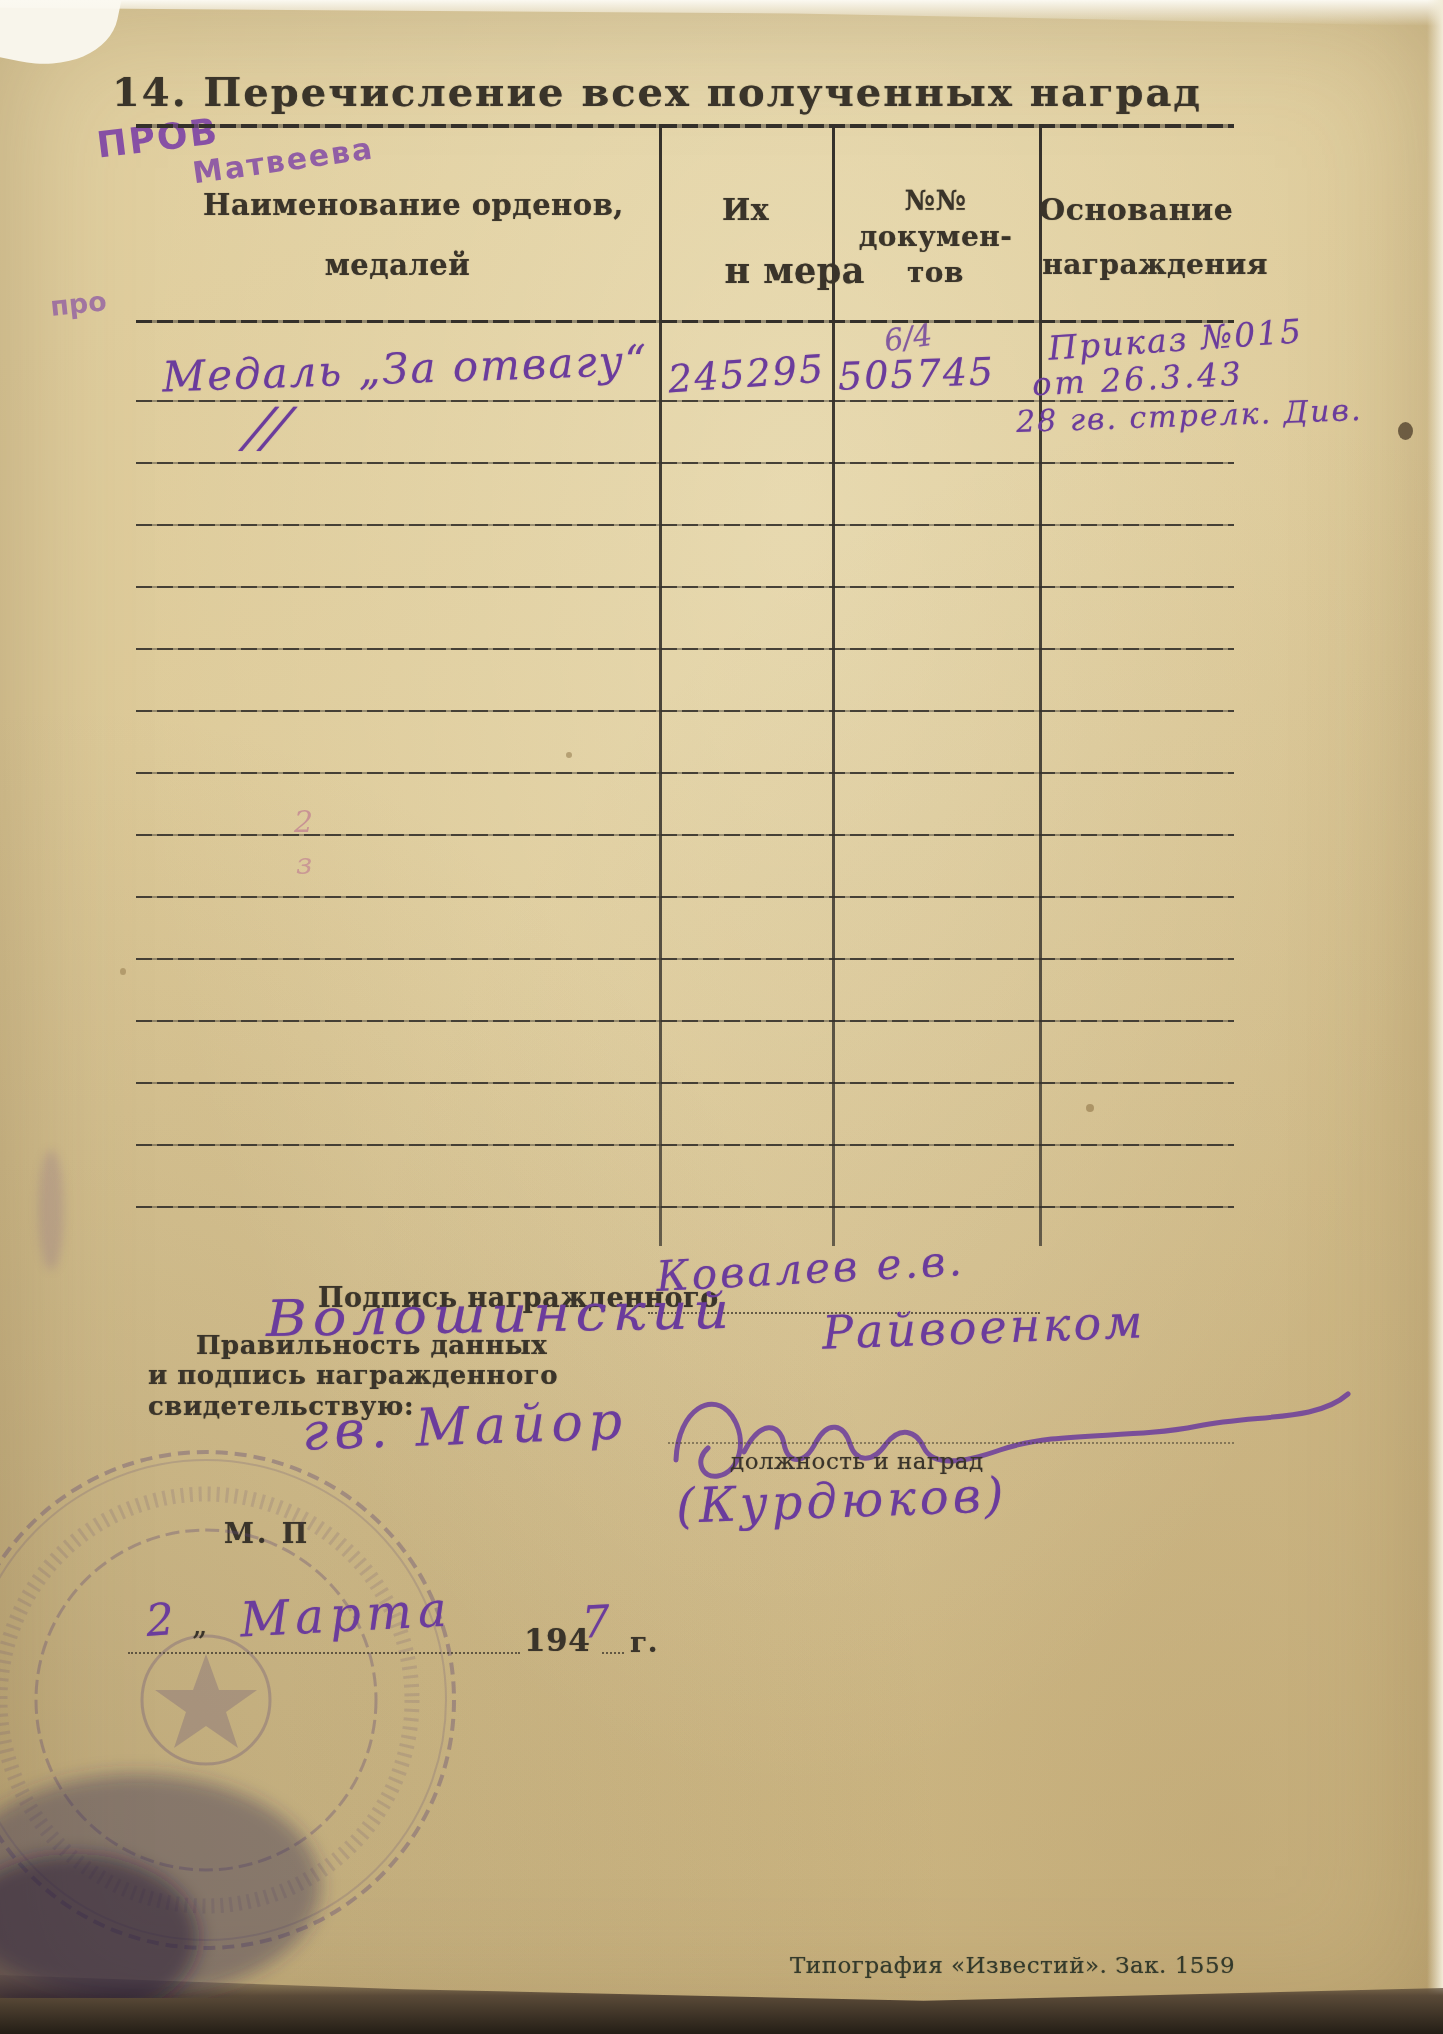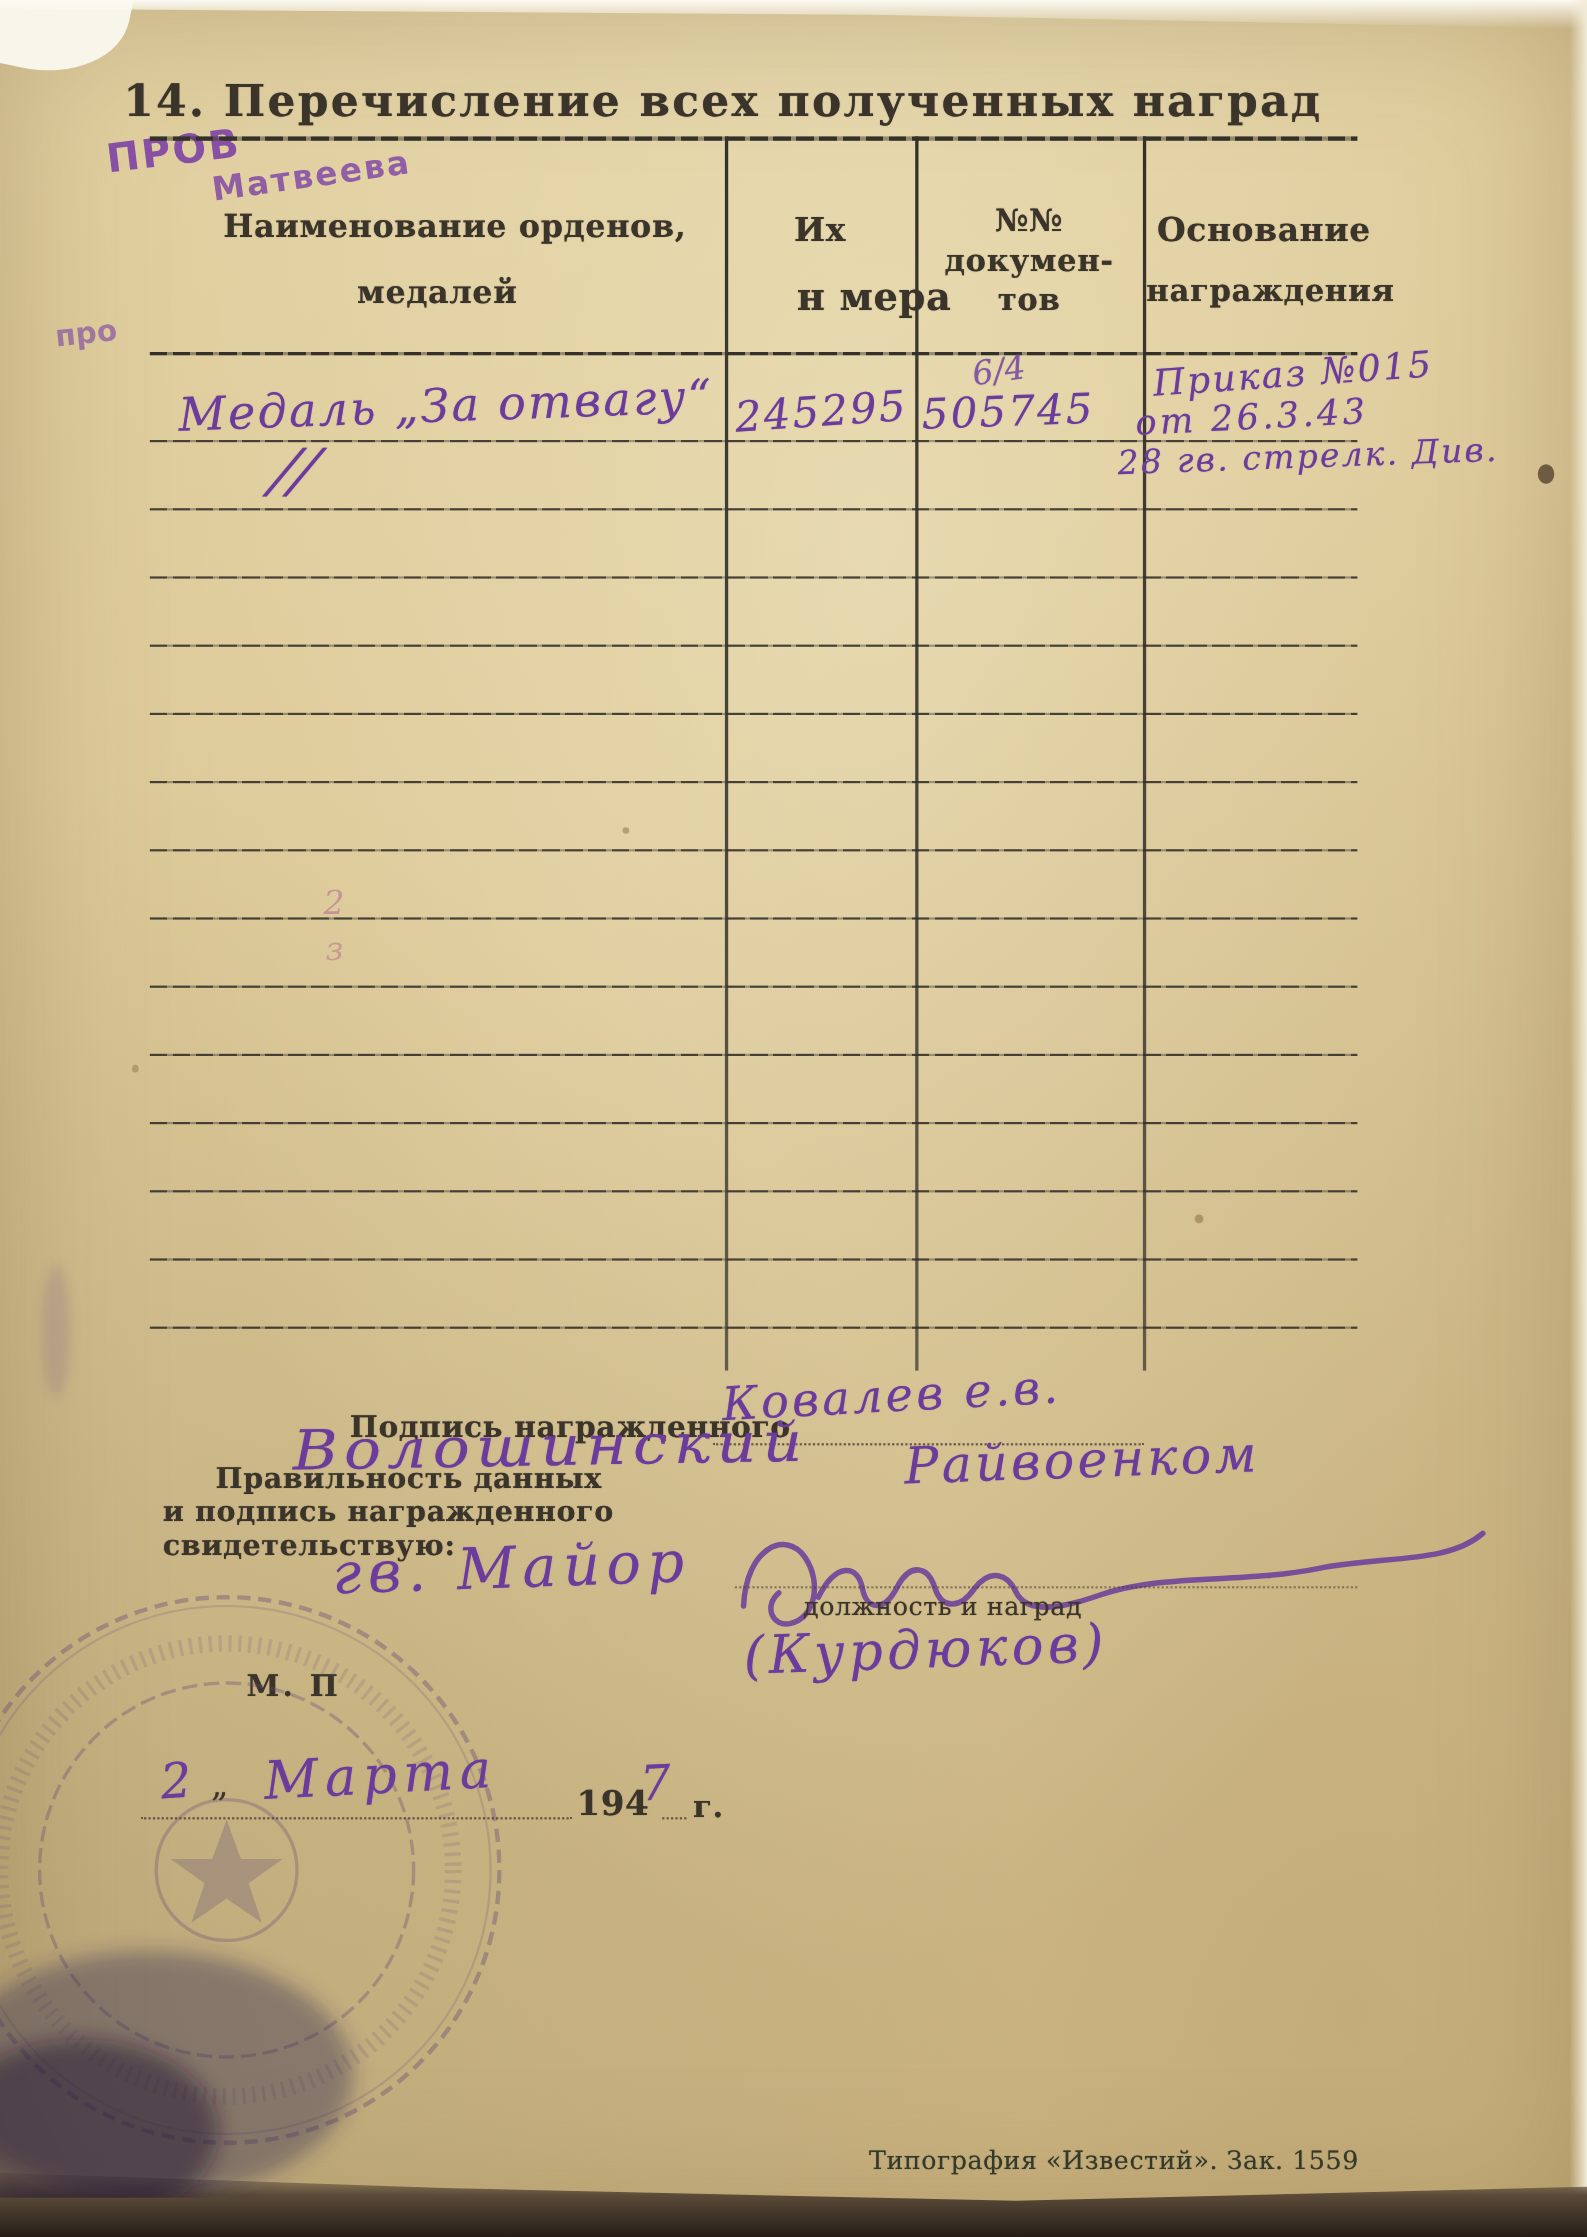--- a/index.html
+++ b/index.html
@@ -80,21 +80,21 @@
   <div class="abs pr bold" style="left:152px;top:188px;width:523px;text-align:center;font-size:29px;">Наименование орденов,</div>
   <div class="abs pr bold" style="left:136px;top:248px;width:523px;text-align:center;font-size:29px;">медалей</div>
 
   <div class="abs pr bold" style="left:659px;top:192px;width:173px;text-align:center;font-size:30px;">Их</div>
   <div class="abs pr bold" style="left:659px;top:250px;width:206px;text-align:right;font-size:35px;">н мера</div>
 
   <div class="abs pr bold" style="left:832px;top:184px;width:207px;text-align:center;font-size:28px;">№№</div>
   <div class="abs pr bold" style="left:832px;top:220px;width:207px;text-align:center;font-size:28px;">докумен-</div>
   <div class="abs pr bold" style="left:832px;top:256px;width:207px;text-align:center;font-size:28px;">тов</div>
 
-  <div class="abs pr bold" style="left:1039px;top:192px;width:220px;text-align:center;font-size:30px;">Основание</div>
+  <div class="abs pr bold" style="left:1039px;top:192px;width:220px;font-size:30px;">Основание</div>
   <div class="abs pr bold" style="left:1030px;top:248px;width:250px;text-align:center;font-size:28px;">награждения</div>
 
   <div class="abs hw" style="left:162px;top:344px;font-size:42px;letter-spacing:2px;transform:rotate(-2deg);">Медаль „За отвагу“</div>
   <div class="abs hw" style="left:250px;top:396px;font-size:54px;transform:skewX(-18deg);">//</div>
   <div class="abs hw" style="left:668px;top:352px;font-size:38px;letter-spacing:2px;transform:rotate(-4deg);">245295</div>
   <div class="abs hw faded" style="left:884px;top:320px;font-size:30px;transform:rotate(-8deg);">6/4</div>
   <div class="abs hw" style="left:838px;top:352px;font-size:38px;letter-spacing:2px;transform:rotate(-2deg);">505745</div>
   <div class="abs hw" style="left:1048px;top:320px;font-size:33px;letter-spacing:2px;transform:rotate(-4deg);">Приказ №015</div>
   <div class="abs hw" style="left:1032px;top:360px;font-size:32px;letter-spacing:3px;transform:rotate(-3deg);">от 26.3.43</div>
   <div class="abs hw" style="left:1016px;top:398px;font-size:30px;letter-spacing:2px;transform:rotate(-2deg);">28 гв. стрелк. Див.</div>

